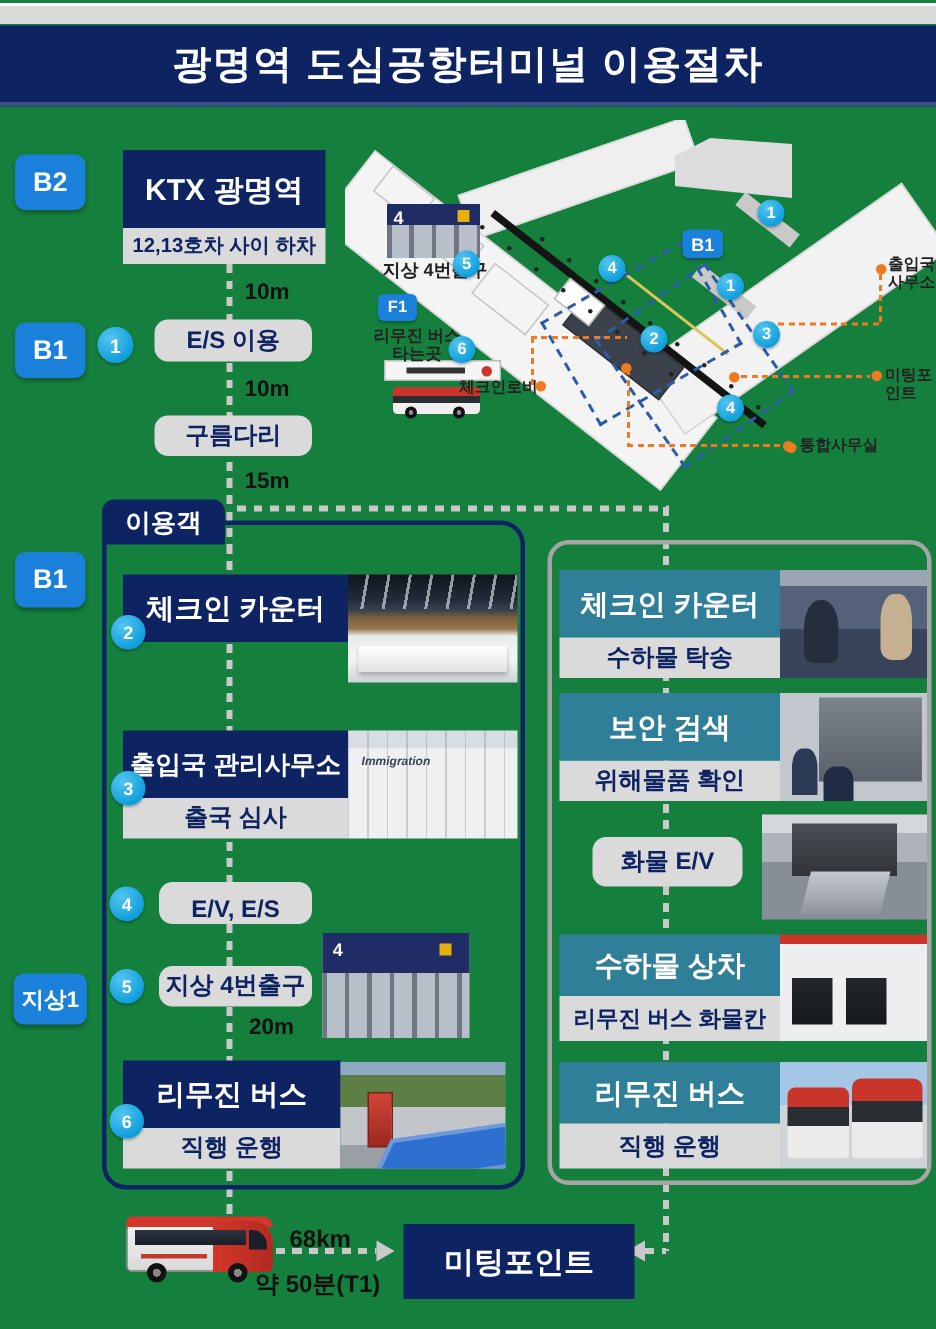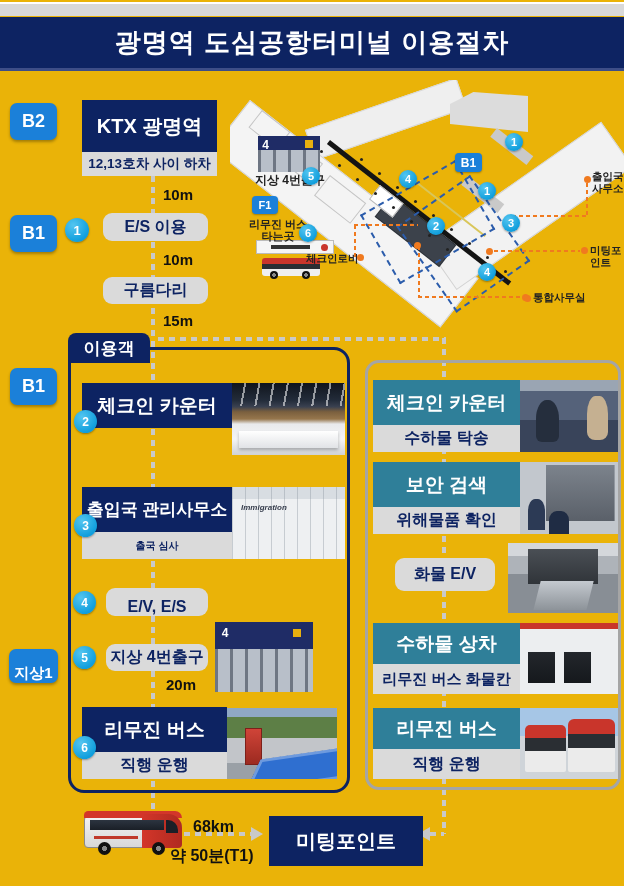--- a/index.html
+++ b/index.html
@@ -1,16 +1,16 @@
 <!DOCTYPE html>
 <html><head>
 <meta charset="utf-8">
 <style>
   html,body{margin:0;padding:0;background:#fff;}
-  #page{position:relative;width:624px;height:886px;background:#eab308;overflow:hidden;
+  #page{position:relative;width:624px;height:886px;background:#15803d;overflow:hidden;
         font-family:"Liberation Sans",sans-serif;}
   .abs{position:absolute;box-sizing:border-box;}
   .flex{display:flex;align-items:center;justify-content:center;text-align:center;}
 
   
   .topstrip{left:0;top:2px;width:624px;height:14px;background:#d9d9d9;border-top:2px solid #fff;}
   .titlebar{left:0;top:17px;width:624px;height:54px;background:#0d2362;border-bottom:3px solid #3d4d87;}
   .titlebar span{color:#fff;font-size:26px;font-weight:800;letter-spacing:1px;}
 
   
@@ -267,21 +267,21 @@
     <span>체크인 카운터</span>
     </div>
   <div class="photo ph-checkin1" style="left:232px;top:383px;width:113px;height:72px;"></div>
   <div class="abs flex circ" style="left:74px;top:410px;width:23px;height:23px;font-size:12px;">
     <span>2</span>
     </div>
 
   <div class="abs flex nbox" style="left:82px;top:487px;width:150px;height:45px;font-size:17px;">
     <span>출입국 관리사무소</span>
     </div>
-  <div class="abs flex gbox" style="left:82px;top:532px;width:150px;height:27px;font-size:10px;">
+  <div class="abs flex gbox" style="left:82px;top:532px;width:150px;height:27px;font-size:16px;">
     <span>출국 심사</span>
     </div>
   <div class="photo ph-immig" style="left:232px;top:487px;width:113px;height:72px;">
     <span class="immig-sign">Immigration</span>
     </div>
   <div class="abs flex circ" style="left:74px;top:514px;width:23px;height:23px;font-size:12px;">
     <span>3</span>
     </div>
 
   <div class="abs flex gbox pill" style="left:106px;top:588px;width:102px;height:28px;font-size:16px;align-items:flex-end;">
@@ -295,21 +295,21 @@
     <span>지상 4번출구</span>
     </div>
   <div class="abs flex circ" style="left:73px;top:646px;width:23px;height:23px;font-size:12px;">
     <span>5</span>
     </div>
   <div class="photo ph-exit4" style="left:215px;top:622px;width:98px;height:70px;">
     <span class="exit4-num">4</span>
     </div>
   <div class="abs dist" style="left:166px;top:676px;">
     <span>20m</span></div>
-  <div class="abs flex fbadge" style="left:9px;top:649px;width:49px;height:34px;font-size:15px;align-items:flex-end;">
+  <div class="abs flex fbadge" style="left:9px;top:649px;width:49px;height:34px;font-size:15px;">
     <span>지상1</span>
     </div>
 
   <div class="abs flex nbox" style="left:82px;top:707px;width:145px;height:45px;font-size:19px;">
     <span>리무진 버스</span>
     </div>
   <div class="abs flex gbox" style="left:82px;top:752px;width:145px;height:27px;font-size:16px;">
     <span>직행 운행</span>
     </div>
   <div class="photo ph-busstop" style="left:227px;top:708px;width:110px;height:71px;"></div>

